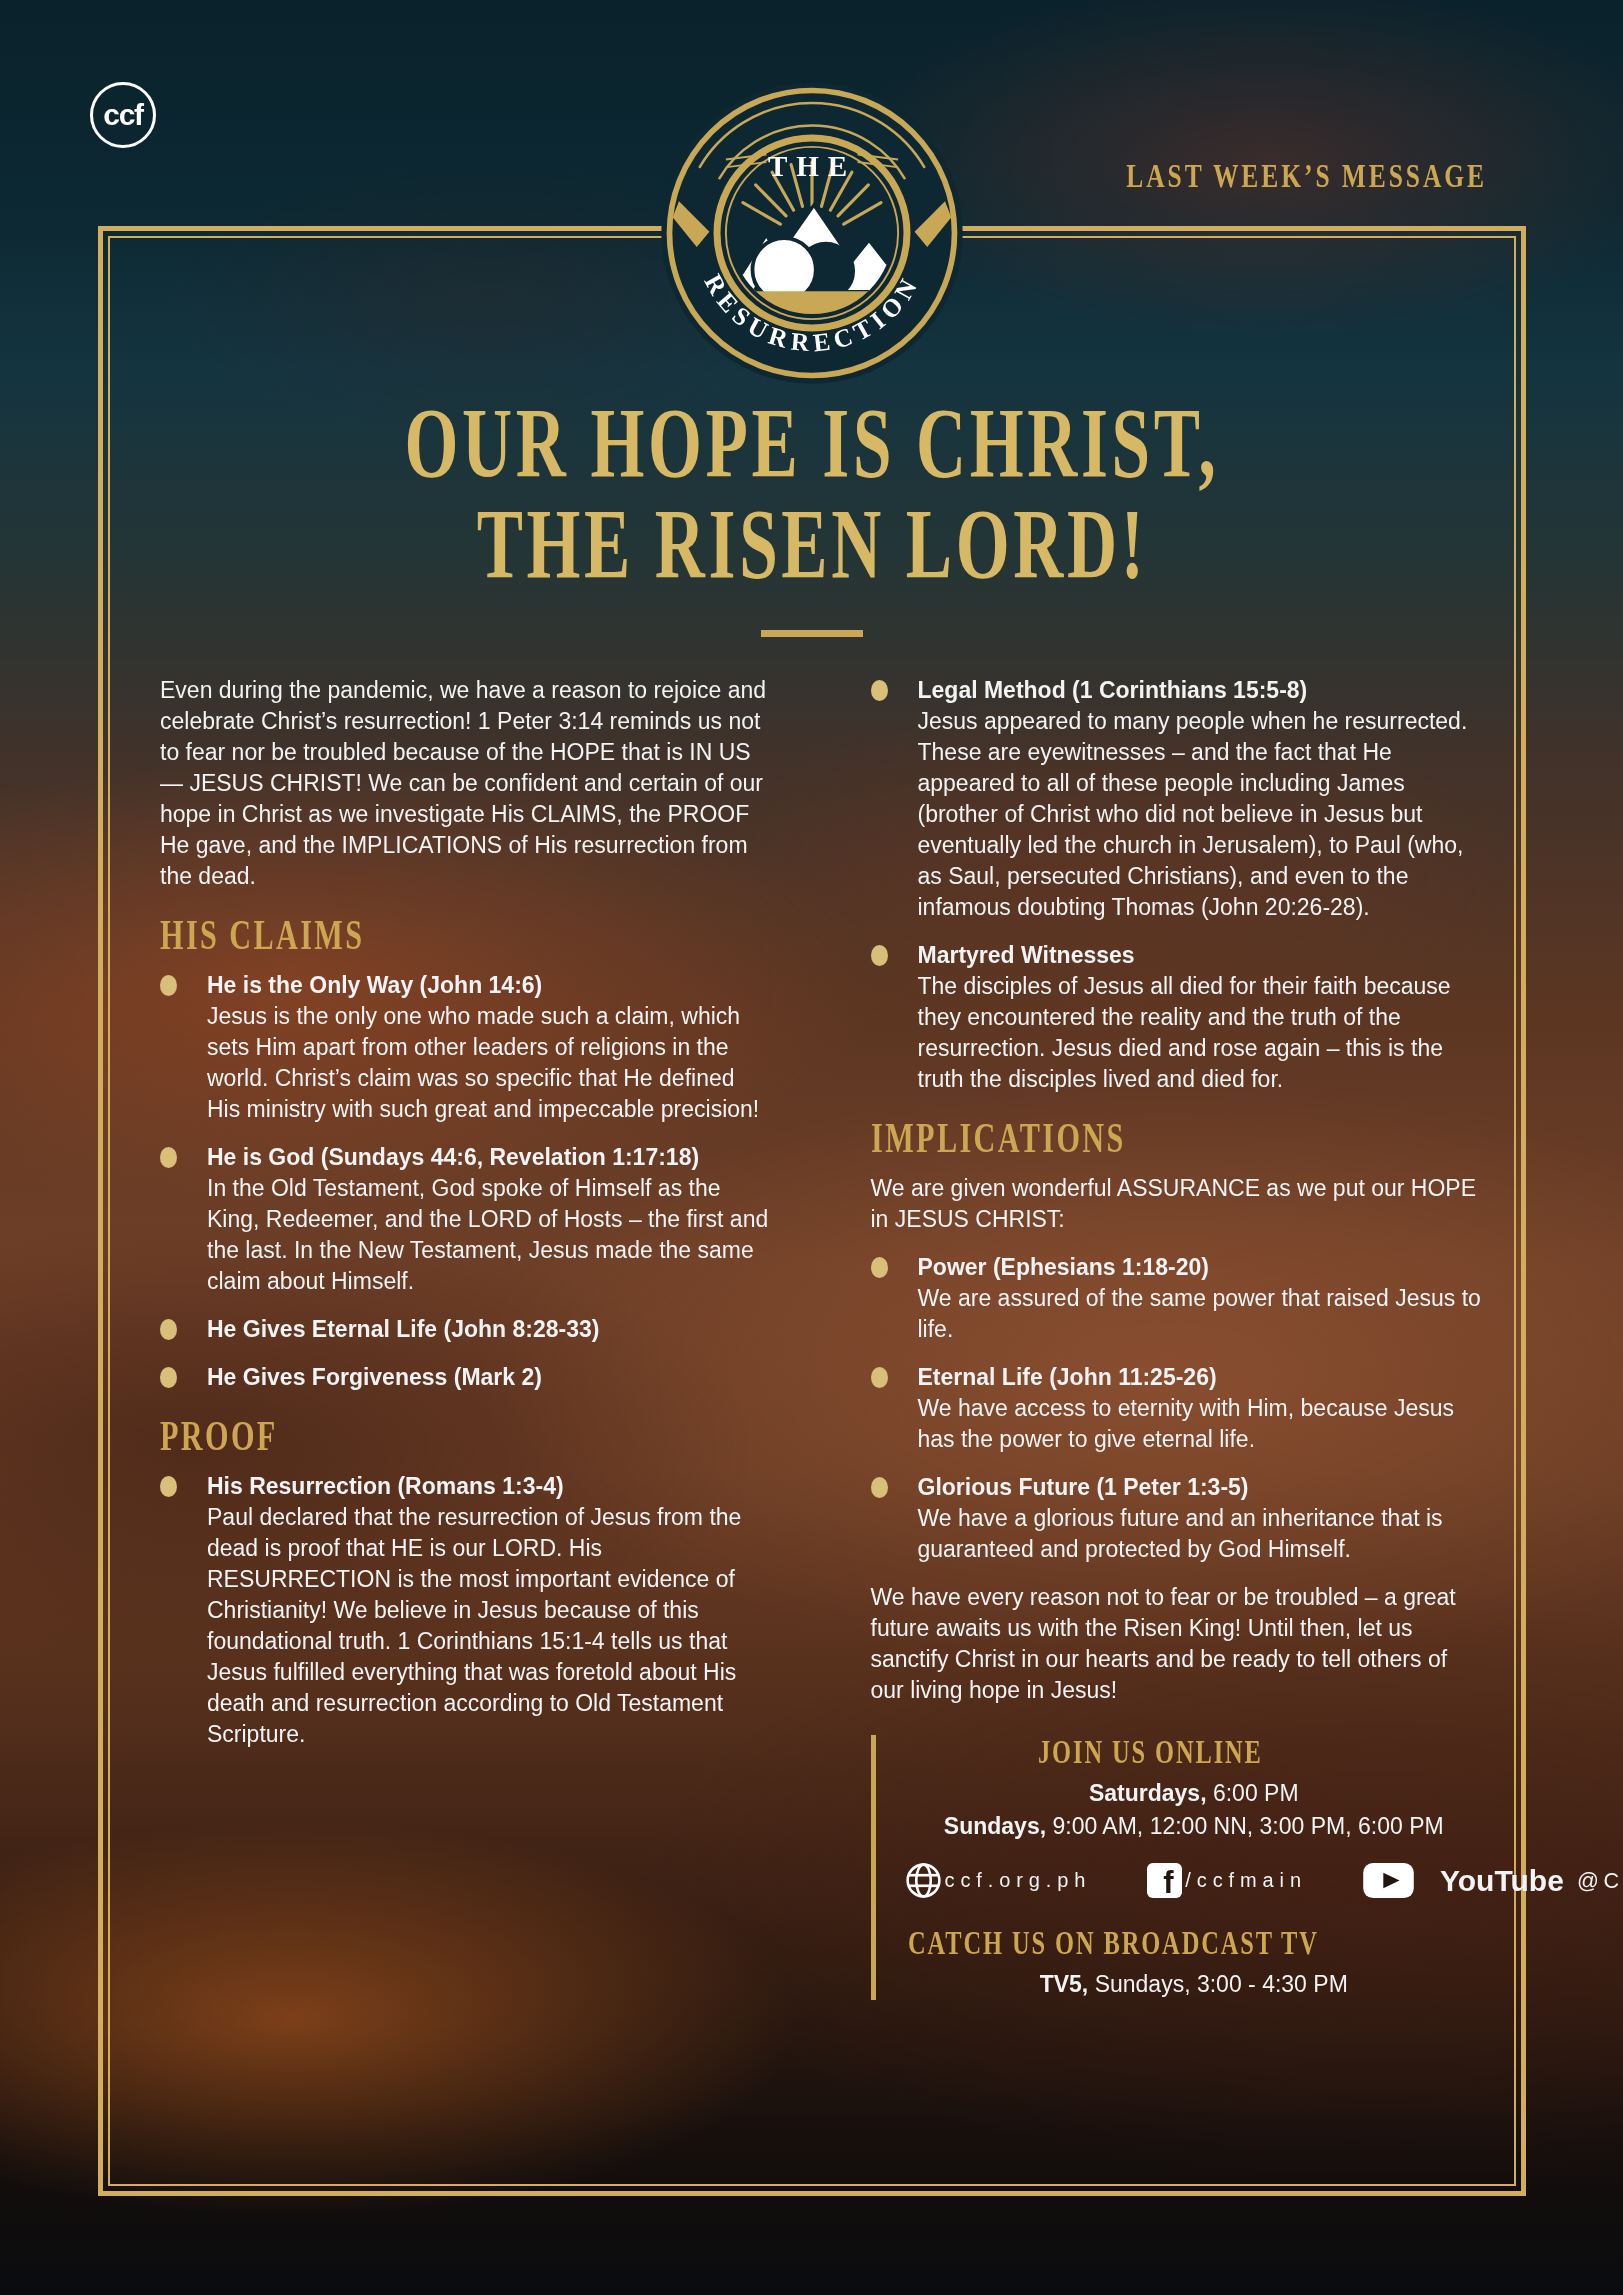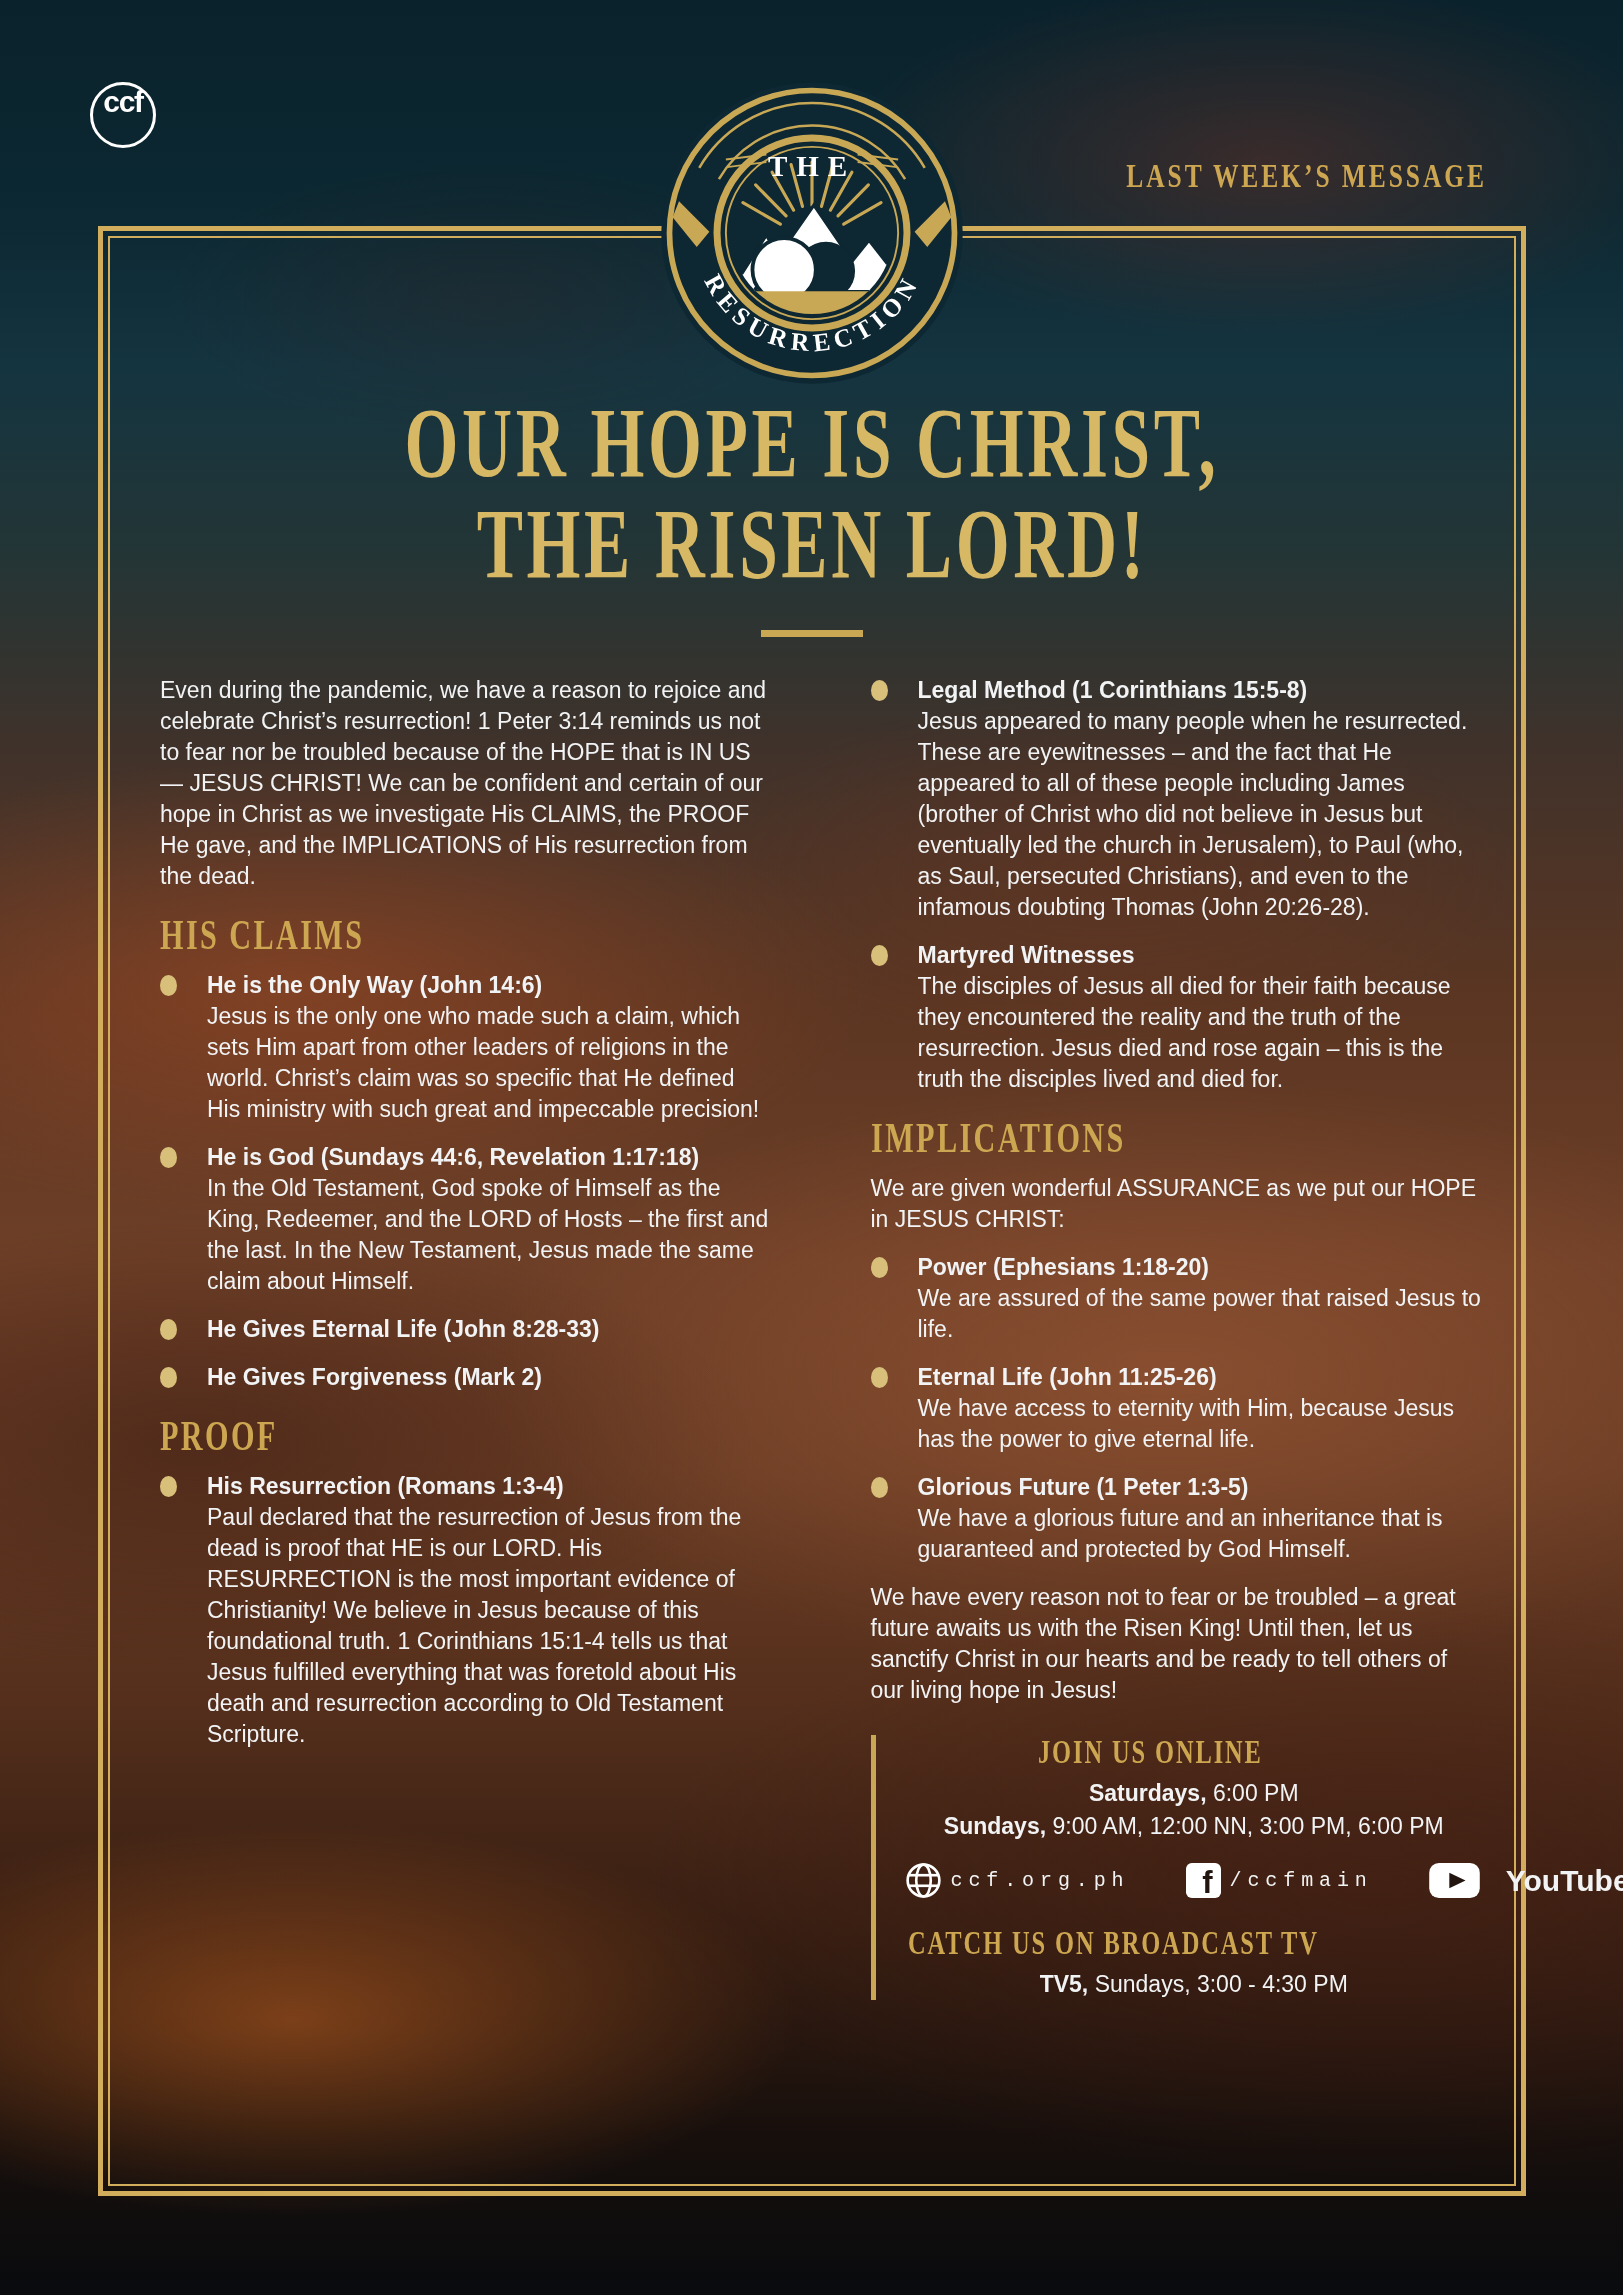--- a/index.html
+++ b/index.html
@@ -14,21 +14,21 @@
       radial-gradient(589px 249px at 68% 38%, rgba(120,55,30,.32), transparent 70%),
       radial-gradient(982px 425px at 72% 60%, rgba(173,98,60,.45), transparent 70%),
       radial-gradient(785px 314px at 12% 63%, rgba(60,28,18,.55), transparent 72%),
       radial-gradient(720px 281px at 18% 88%, rgba(205,103,34,.50), transparent 70%),
       radial-gradient(982px 393px at 85% 82%, rgba(70,32,20,.60), transparent 75%),
       linear-gradient(180deg,#0a222c 0%,#0c2832 9%,#143440 16%,#233536 24%,#41322a 33%,#5c3622 44%,#6e3f27 55%,#693c24 64%,#552f1c 74%,#371e12 84%,#170f0c 93%,#090b0e 100%);
   }
   .display{font-family:"Liberation Serif", serif;font-weight:700;display:inline-block;}
   
   .logo{position:absolute;left:90px;top:82px;width:60px;height:60px;border:3.3px solid #fff;
-        border-radius:50%;display:flex;justify-content:center;
+        border-radius:50%;display:flex;align-items:center;justify-content:center;
         font-weight:700;font-size:30px;letter-spacing:-1.3px;color:#fff;}
   .eyebrow{position:absolute;top:157px;right:137px;color:#cda651;font-size:34px;letter-spacing:3.9px;
            transform:scaleX(.75);transform-origin:100% 50%;font-family:"Liberation Serif",serif;font-weight:700;}
   
   .frame{position:absolute;left:98px;top:226px;width:1428px;height:1970px;box-sizing:border-box;
          border:5.9px solid #d2ad5b;}
   .frame-inner{position:absolute;inset:4.6px;border:2.6px solid #d2ad5b;}
   
   .badge{position:absolute;left:660px;top:81px;width:304px;height:304px;z-index:5;}
   
@@ -47,21 +47,21 @@
   .dot{width:17px;height:21px;border-radius:50%;background:#d8c07a;margin-top:5.2px;flex:none;}
   .btxt{margin-left:30px;}
   .bhead{font-weight:700;}
   
   .contact{border-left:5.2px solid #c9a855;padding-left:29px;margin-top:29px;text-align:center;}
   .contact .sec-h{margin:0 0 6.5px 0;}
   .contact .sec-h .display{font-size:34px;letter-spacing:2.6px;}
   .sched{margin:2.6px 0;}
   .icons{display:flex;align-items:center;margin:19.6px 0 5.2px 0;}
   .icon-item{display:flex;align-items:center;}
-  .icon-label{margin-left:9px;letter-spacing:5.9px;font-size:20px;font-family:Liberation Mono, monospace;}
+  .icon-label{margin-left:3px;letter-spacing:5.9px;font-size:20px;}
   .fb-item{margin-left:56px;}
   .yt-item{margin-left:56px;}
   .yt-word{margin-left:26px;font-weight:700;font-size:30px;letter-spacing:0;}
   .yt-handle{margin-left:13px;font-size:21.6px;letter-spacing:4.6px;}
   .broadcast{margin-top:27.5px;}
 </style>
 </head>
 <body>
 
 <div class="logo">

